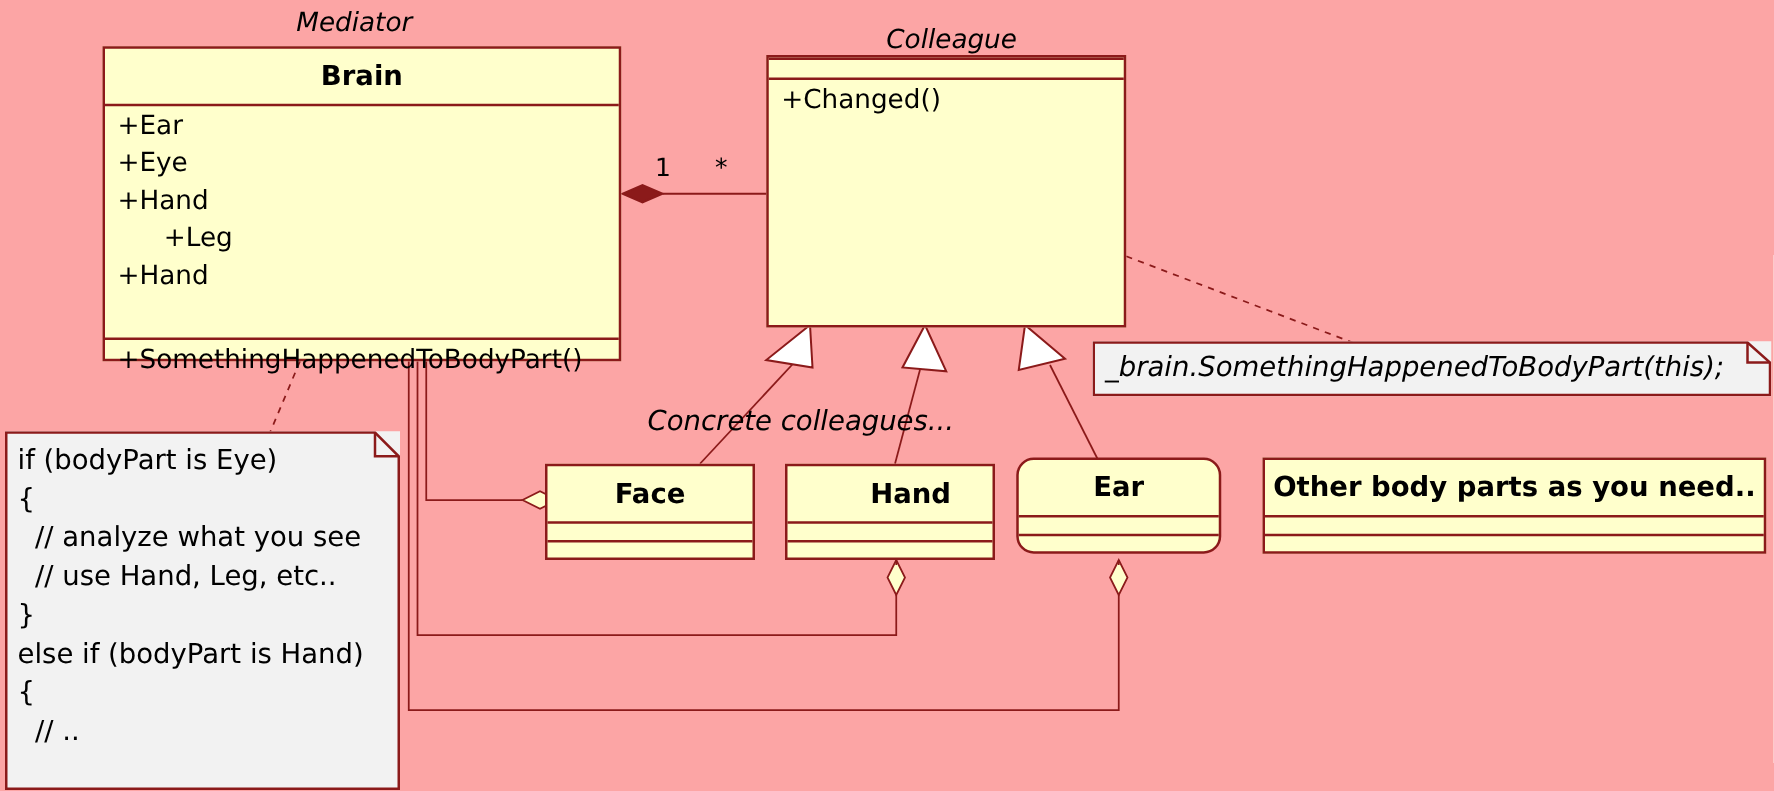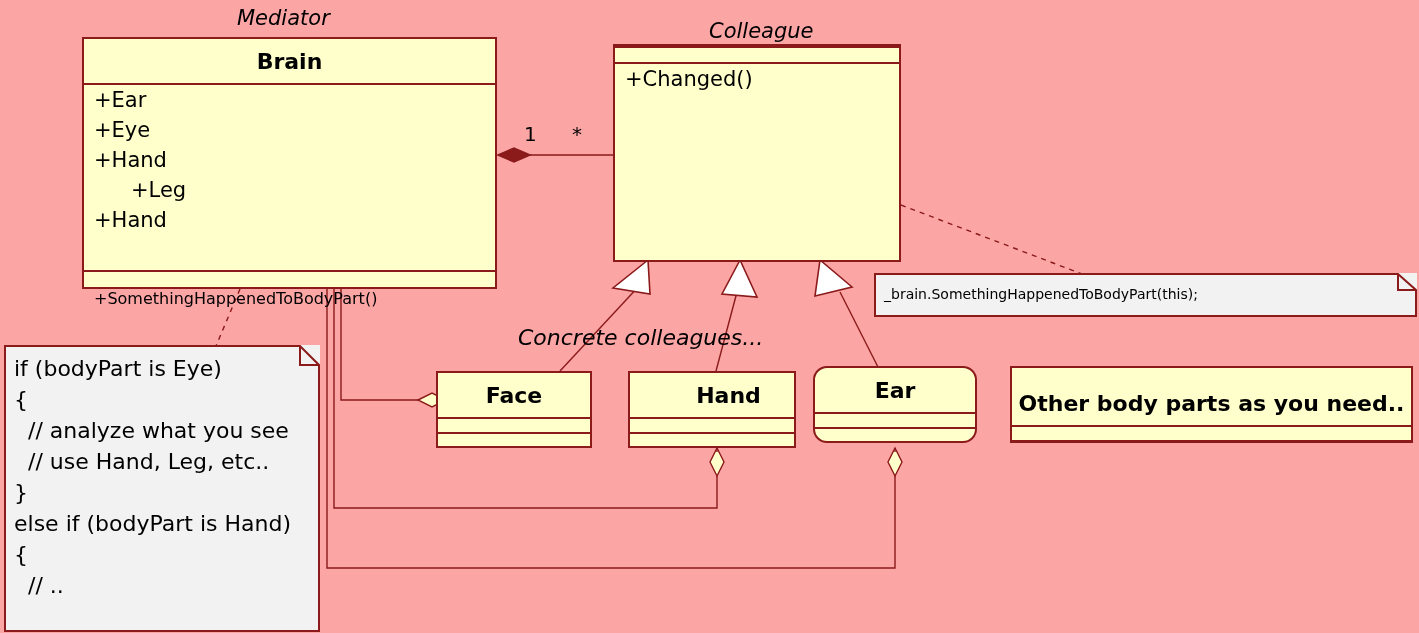--- a/index.html
+++ b/index.html
@@ -164,52 +164,52 @@
 
   <div class="uml-class" style="left:82px; top:37px; width:415px; height:252px;">
     <div class="uml-name" style="height:44px; font-size:22px;">Brain</div>
     <div class="uml-compartment" style="height:187px; font-size:21px; padding-top:5px;">
       <div class="uml-line" style="height:30px;">+Ear</div>
       <div class="uml-line" style="height:30px;">+Eye</div>
       <div class="uml-line" style="height:30px;">+Hand</div>
       <div class="uml-line" style="height:30px;margin-left:37px;">+Leg</div>
       <div class="uml-line" style="height:30px;">+Hand</div>
     </div>
-    <div class="uml-compartment" style="height:23px; font-size:16px; padding-top:19px;">
+    <div class="uml-compartment" style="height:23px; font-size:21px; padding-top:5px;">
       <div class="uml-line">+SomethingHappenedToBodyPart()</div>
     </div>
   </div>
 
   <div class="uml-class" style="left:613px; top:44px; width:288px; height:218px;">
     <div class="uml-compartment empty" style="height:16px;"></div>
     <div class="uml-compartment" style="height:156px; font-size:21px; padding-top:5px;">
       <div class="uml-line">+Changed()</div>
     </div>
   </div>
 
-  <div class="uml-class" style="left:436px; top:371px; width:156px; height:77px;">
+  <div class="uml-class" style="left:436px; top:371px; width:168px; height:77px;">
     <div class="uml-name" style="height:44px; font-size:22px;">Face</div>
     <div class="uml-compartment empty" style="height:15px;"></div>
     <div class="uml-compartment empty" style="height:15px;"></div>
   </div>
 
   <div class="uml-class" style="left:628px; top:371px; width:168px; height:77px;">
     <div class="uml-name" style="height:44px; font-size:22px;padding-left:33px;">Hand</div>
     <div class="uml-compartment empty" style="height:15px;"></div>
     <div class="uml-compartment empty" style="height:15px;"></div>
   </div>
 
   <div class="uml-class" style="left:813px; top:366px; width:164px; height:77px;border-radius:14px;">
     <div class="uml-name" style="height:44px; font-size:22px;">Ear</div>
     <div class="uml-compartment empty" style="height:15px;"></div>
     <div class="uml-compartment empty" style="height:15px;"></div>
   </div>
 
   <div class="uml-class" style="left:1010px; top:366px; width:403px; height:77px;">
-    <div class="uml-name" style="height:44px; font-size:22px;margin-top:13px;">Other body parts as you need..</div>
+    <div class="uml-name" style="height:44px; font-size:22px;">Other body parts as you need..</div>
     <div class="uml-compartment empty" style="height:15px;"></div>
     <div class="uml-compartment empty" style="height:15px;"></div>
   </div>
 
   <div class="uml-note" style="left:4px; top:345px; width:316px; height:287px;">
     <div class="note-body">
       <svg class="note-shape" viewBox="0 0 316 287" preserveAspectRatio="none" xmlns="http://www.w3.org/2000/svg">
         <path d="M1,1 L296,1 L315,20 L315,286 L1,286 Z" fill="#f2f2f2" stroke="#8b1a1a" stroke-width="2"></path>
         <path d="M296,1 L296,20 L315,20" fill="none" stroke="#8b1a1a" stroke-width="2"></path>
       </svg>
@@ -223,17 +223,17 @@
   // ..</div>
     </div>
   </div>
 
   <div class="uml-note" style="left:874px; top:273px; width:543px; height:44px;">
     <div class="note-body">
       <svg class="note-shape" viewBox="0 0 543 44" preserveAspectRatio="none" xmlns="http://www.w3.org/2000/svg">
         <path d="M1,1 L524,1 L542,17 L542,43 L1,43 Z" fill="#f2f2f2" stroke="#8b1a1a" stroke-width="2"></path>
         <path d="M524,1 L524,17 L542,17" fill="none" stroke="#8b1a1a" stroke-width="2"></path>
       </svg>
-      <div class="note-text" style="padding:8px 10px; font-size:14px; line-height:27px;">_brain.SomethingHappenedToBodyPart(this);</div>
+      <div class="note-text" style="padding:8px 10px; font-size:22px; line-height:27px;font-style:italic;">_brain.SomethingHappenedToBodyPart(this);</div>
     </div>
   </div>
 
 </div>
 
 </body></html>

